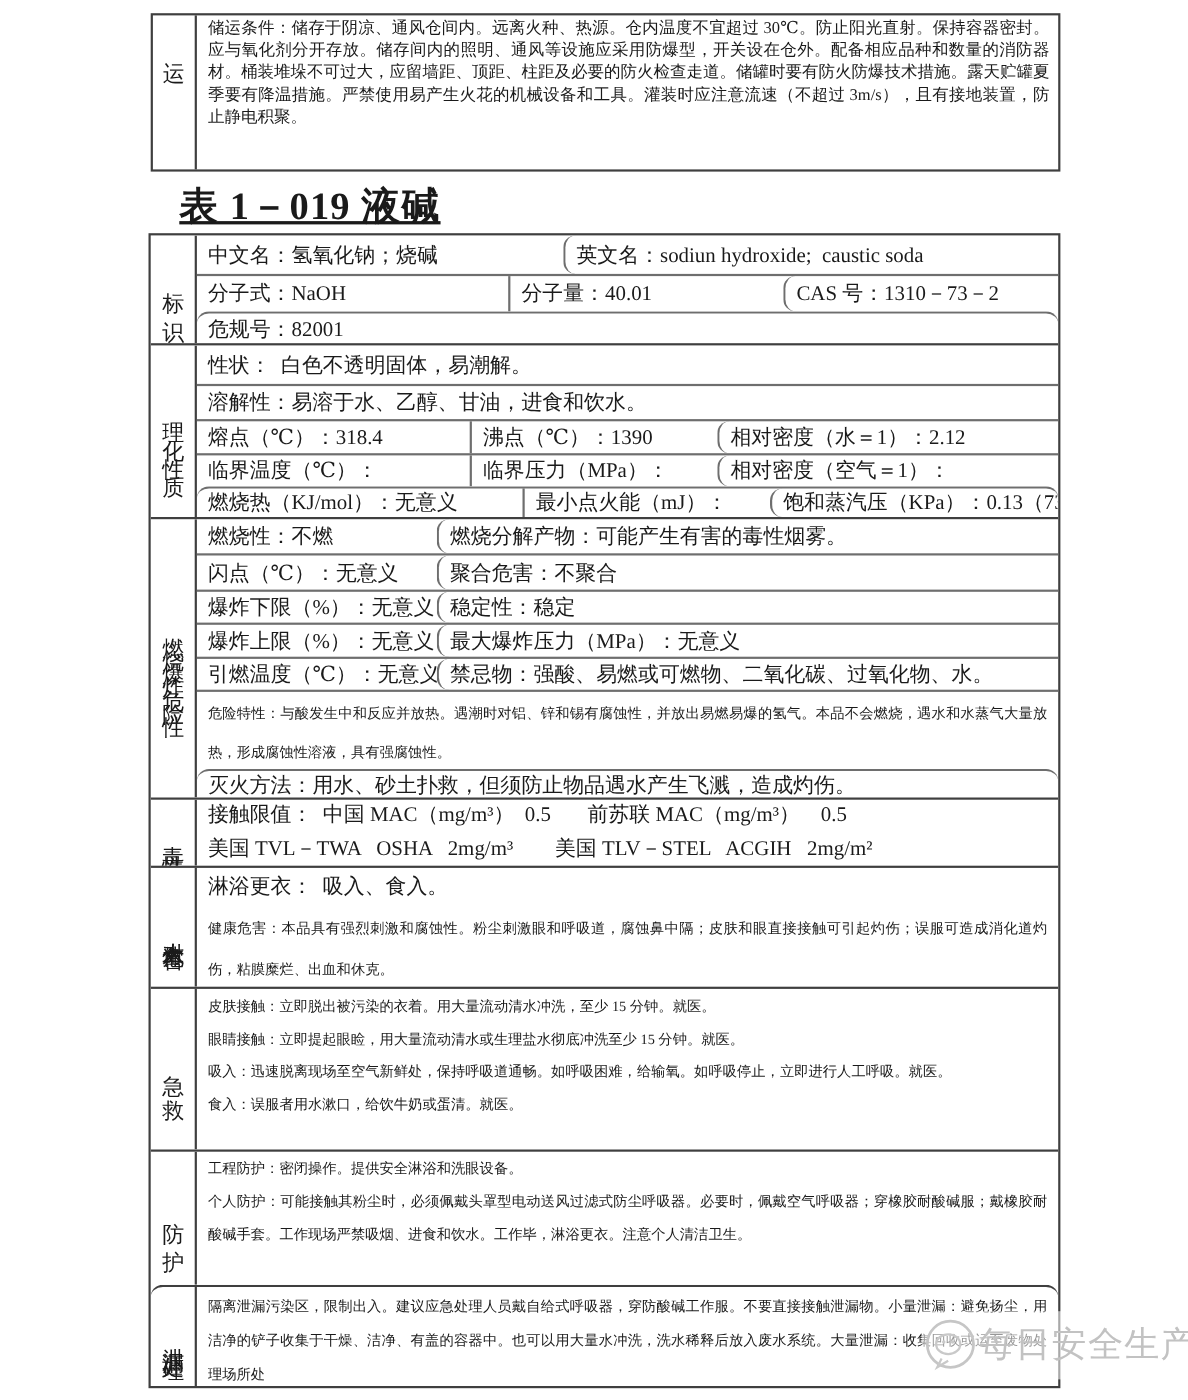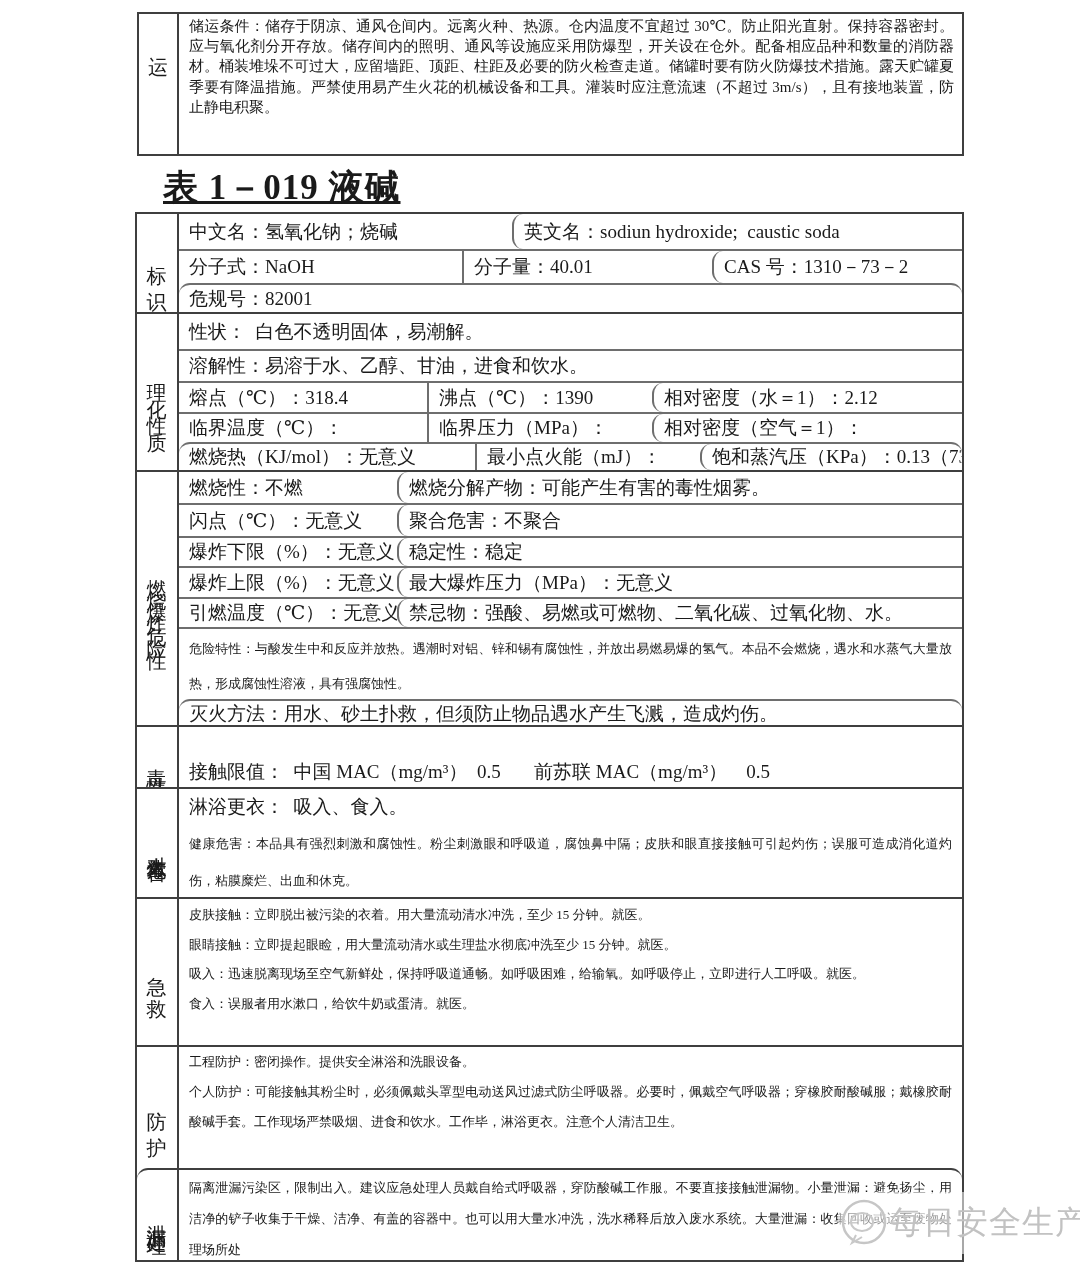--- a/index.html
+++ b/index.html
@@ -187,20 +187,21 @@
         </div>
       </div>
     </div>
 
     <div class="section" style="height:62px">
       <div class="label-cell">
         <span class="vtext g8">毒性</span>
       </div>
       <div class="content" style="justify-content:flex-end">
         <div class="line lh31">接触限值：  中国 MAC（mg/m³）  0.5       前苏联 MAC（mg/m³）    0.5</div>
+        <div class="line lh31">美国 TVL－TWA   OSHA   2mg/m³        美国 TLV－STEL   ACGIH   2mg/m²</div>
       </div>
     </div>
 
     <div class="section" style="height:110px">
       <div class="label-cell">
         <span class="vtext g1">对人体危害</span>
       </div>
       <div class="content">
         <div class="line" style="line-height:36px">淋浴更衣：  吸入、食入。</div>
         <div class="para lh37" style="padding-top:0">健康危害：本品具有强烈刺激和腐蚀性。粉尘刺激眼和呼吸道，腐蚀鼻中隔；皮肤和眼直接接触可引起灼伤；误服可造成消化道灼伤，粘膜糜烂、出血和休克。</div>

